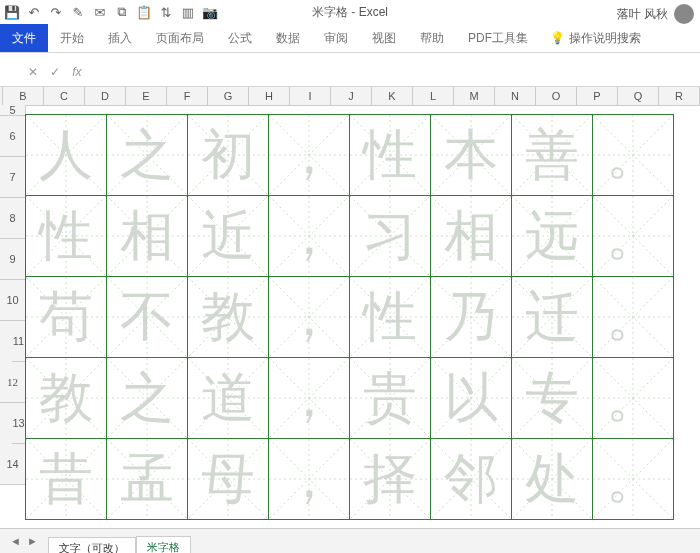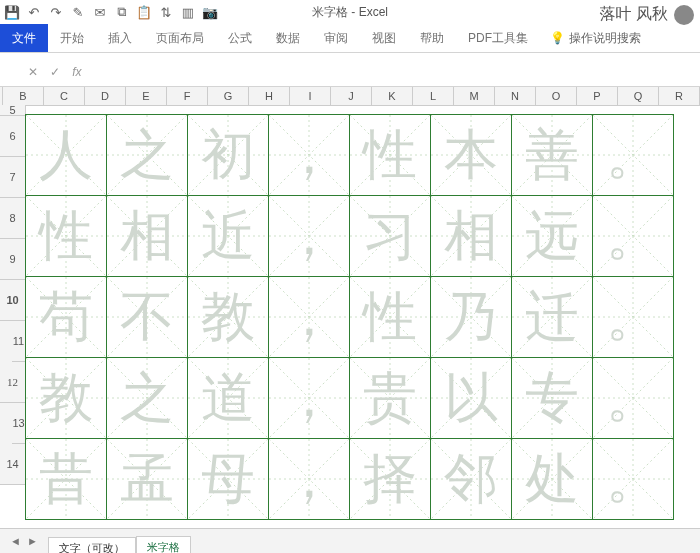--- a/index.html
+++ b/index.html
@@ -1,19 +1,19 @@
 <!DOCTYPE html>
 <html><head>
 <meta charset="utf-8">
 <style>
 html,body{margin:0;padding:0;font-family:"Microsoft YaHei",sans-serif;font-size:12px;color:#333;background:#fff;width:700px;height:553px;overflow:hidden}
 .qat{height:24px;background:#fff;display:flex;align-items:center;padding:0 4px;gap:6px}
 .qat .ic{width:16px;height:16px;display:inline-flex;align-items:center;justify-content:center;color:#666;font-size:13px}
 .title{position:absolute;left:50%;top:4px;transform:translateX(-50%);font-size:12px;color:#555}
-.user{position:absolute;right:6px;top:4px;font-size:16px;color:#555;display:flex;align-items:center;gap:6px}
+.user{position:absolute;right:6px;top:4px;font-size:12px;color:#555;display:flex;align-items:center;gap:6px}
 .user .av{width:20px;height:20px;border-radius:50%;background:#888}
 .ribbon{height:28px;background:#fff;display:flex;align-items:center;border-bottom:1px solid #d4d4d4}
 .ribbon .file{background:#1d4ed8;color:#fff;height:100%;display:flex;align-items:center;padding:0 12px;font-size:12px}
 .ribbon .tab{padding:0 12px;height:100%;display:flex;align-items:center;color:#737373;cursor:pointer}
 .ribbon .help{margin-left:10px;display:flex;align-items:center;color:#666;gap:4px}
 .fbar{height:24px;display:flex;align-items:center;border-bottom:1px solid #d4d4d4;padding:2px 0}
 .namebox{width:72px;border:1px solid #ccc;height:18px;margin-left:6px;padding:0 4px;display:flex;align-items:center;font-size:11px;justify-content:space-between}
 .fx{margin-left:28px;display:flex;align-items:center;gap:12px;color:#999}
 .fx .fxlabel{font-style:italic}
 .grid-area{position:relative;height:450px;overflow:hidden}
@@ -107,21 +107,21 @@
         <div class="ch wide wide" style="width: 40px;">Q</div>
         <div class="ch narrow wide">R</div>
       </div>
   </div>
   <div class="rowhdr" id="rowhdrs">
       <div class="rh" style="height: 10px;">5</div>
       <div class="rh" style="height: 40px;">6</div>
       <div class="rh" style="height: 40px;">7</div>
       <div class="rh" style="height: 40px;">8</div>
       <div class="rh" style="height: 40px;">9</div>
-      <div class="rh" style="height: 40px; font-weight: bold;">10</div>
+      <div class="rh" style="height: 40px;">10</div>
       <div class="rh" style="height: 40px; margin-left: 12px;">11</div>
       <div class="rh" style="height: 40px; font-family: Liberation Serif, serif;">12</div>
       <div class="rh" style="height: 40px; margin-left: 12px;">13</div>
       <div class="rh" style="height: 40px;">14</div>
     </div>
   <div class="sheet" id="sheet">
       <div style="height: 10px;"></div>
       <div class="mizi-row">
         <div class="mizi">
           <svg viewBox="0 0 80 80">

